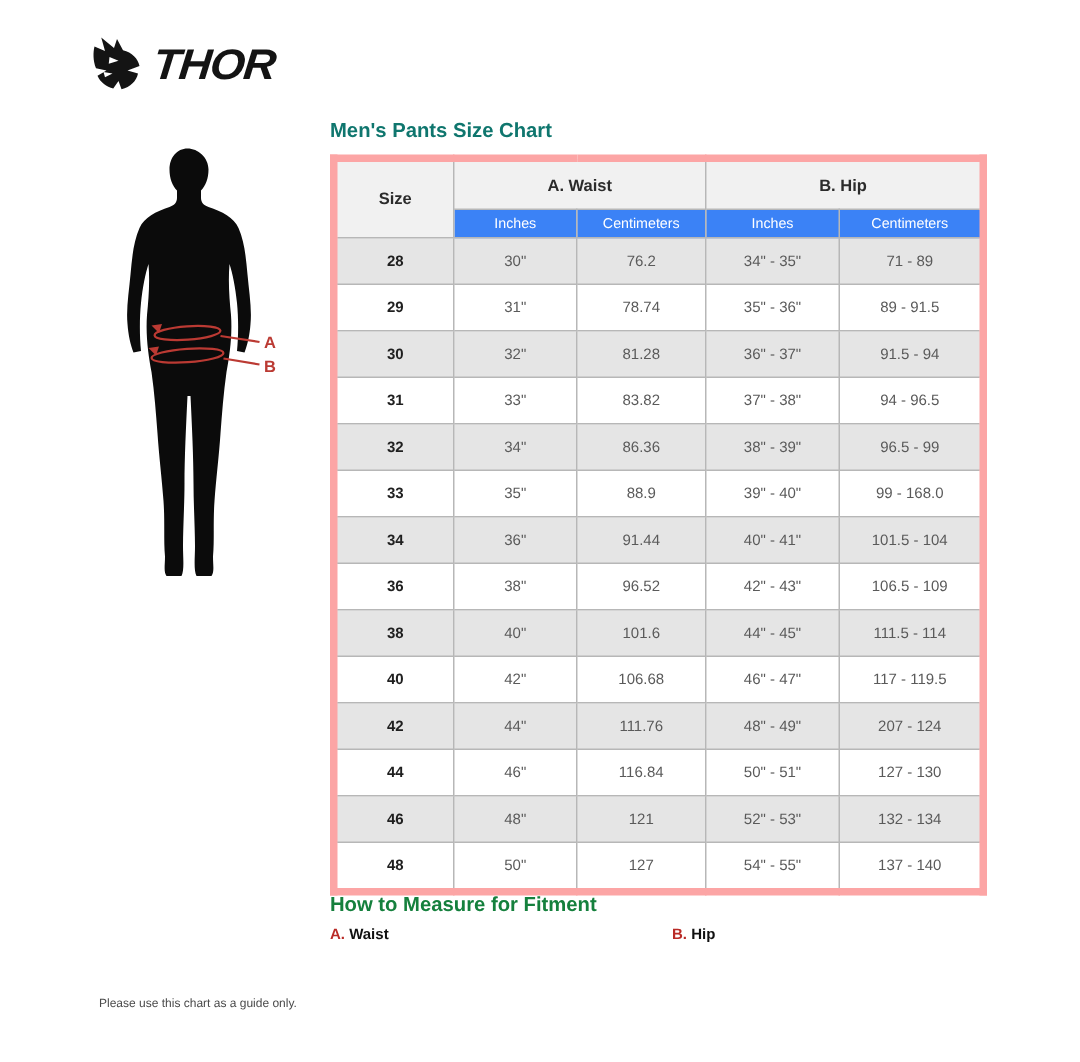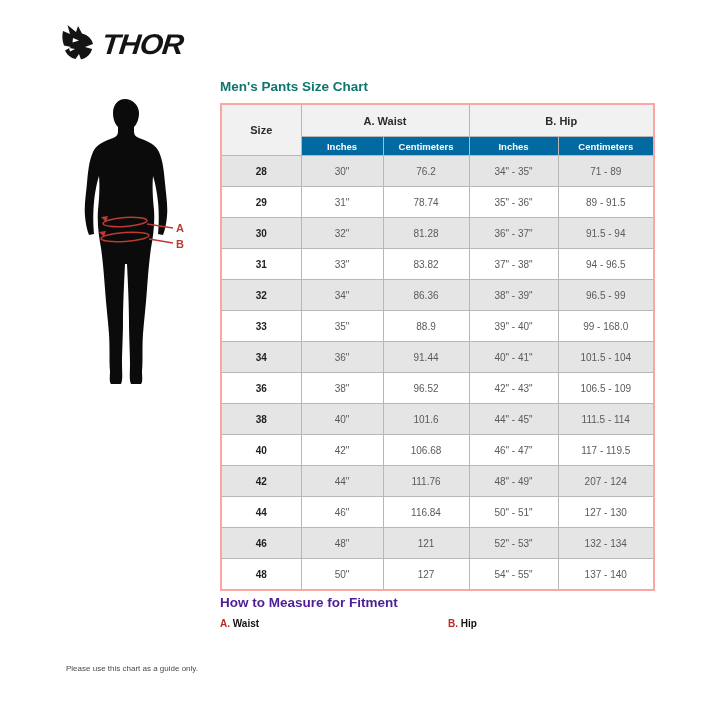--- a/index.html
+++ b/index.html
@@ -16,34 +16,34 @@
   }
   
   .figure-wrap{position:absolute;left:78px;top:96px;width:112px;height:292px;}
   
   .chart-title{
     position:absolute;left:220px;top:79px;font-size:13.5px;font-weight:bold;color:#0f766e;
   }
   table.size-table{
     position:absolute;left:220px;top:103px;width:433px;
     border-collapse:collapse;table-layout:fixed;
-    border:2px solid #fca5a5;
+    border:5px solid #fca5a5;
   }
   table.size-table th, table.size-table td{
     border:1px solid #b7b7b7;text-align:center;vertical-align:middle;padding:0;
   }
   .gh{height:31px;background:#f1f1f1;font-size:11px;font-weight:bold;color:#2b2b2b;}
   th.size-head{background:#f1f1f1;font-size:11px;font-weight:bold;color:#2b2b2b;}
-  .sub{height:18px;background:#0369a1;color:#ffffff;font-size:9.5px;font-weight:bold;}
+  .sub{height:18px;background:#3b82f6;color:#ffffff;font-size:9.5px;font-weight:normal;}
   table.size-table td{height:30px;font-size:10px;color:#5a5a5a;}
   table.size-table td.size-col{font-weight:bold;color:#1f1f1f;}
   table.size-table tr.alt td{background:#e5e5e5;}
   
   .measure-heading{
-    position:absolute;left:220px;top:595px;font-size:13.5px;font-weight:bold;color:#4c1d95;
+    position:absolute;left:220px;top:595px;font-size:13.5px;font-weight:bold;color:#15803d;
   }
   .measure-col{position:absolute;top:618px;width:220px;}
   .measure-col.a{left:220px;}
   .measure-col.b{left:448px;}
   .measure-label{font-size:10px;font-weight:bold;color:#111;}
   .measure-label .red{color:#b92b27;}
   .measure-text{margin-top:3px;font-size:8.5px;line-height:1.5;color:#555;}
   
   .disclaimer{
     position:absolute;left:66px;top:662px;font-size:8px;line-height:1.65;color:#4a4a4a;

